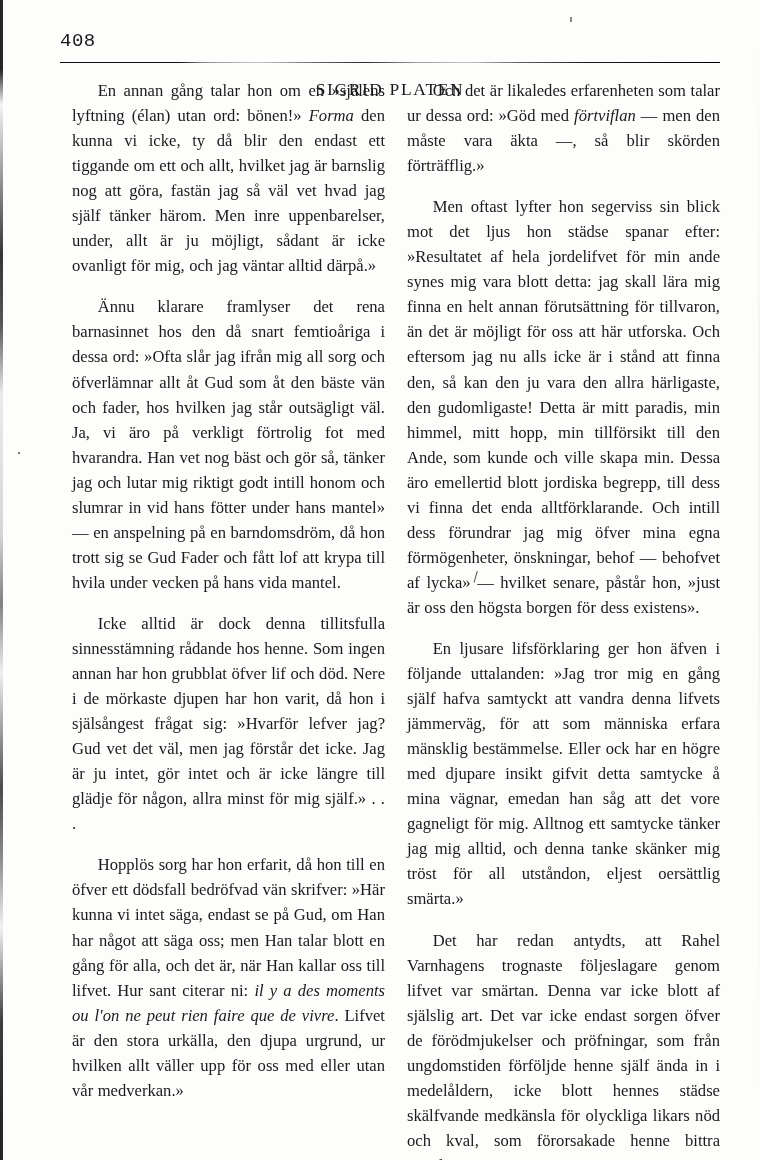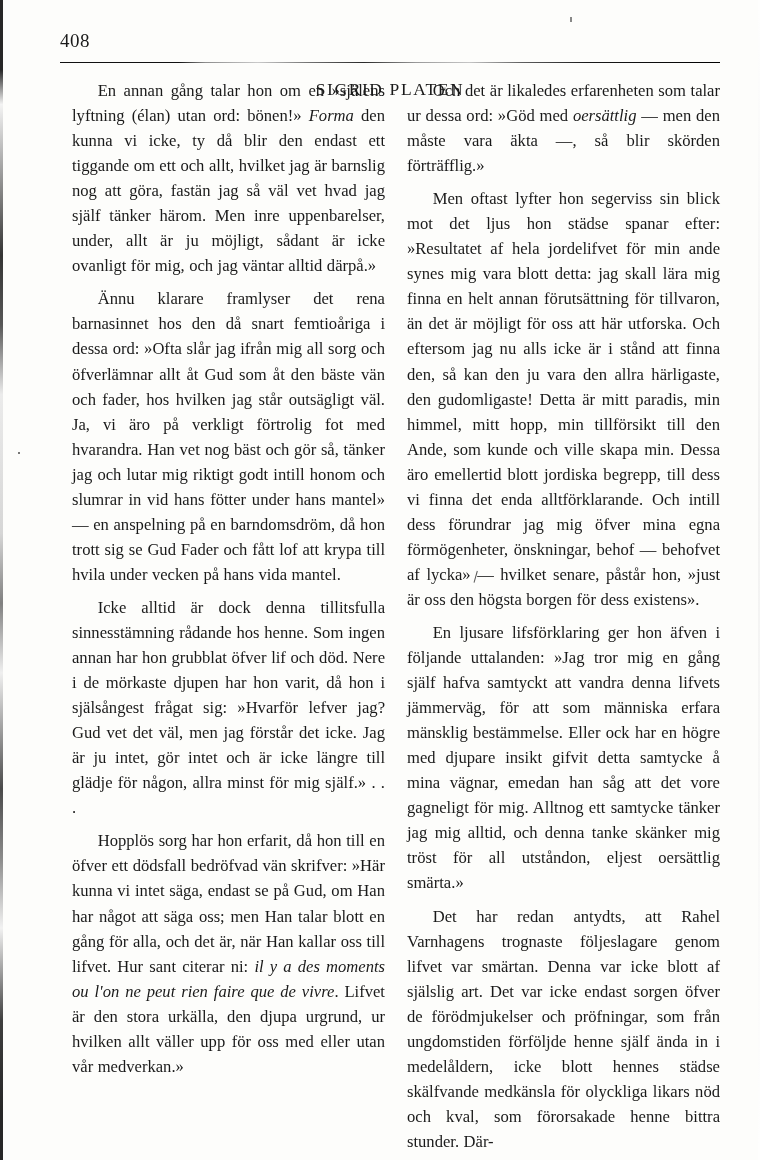--- a/index.html
+++ b/index.html
@@ -48,21 +48,21 @@
     top: 30px;
     width: 660px;
     height: 30px;
   }
   .folio {
     position: absolute;
     left: 0;
     top: 0;
     font-size: 19px;
     letter-spacing: .5px;
-    font-family: Liberation Serif, serif;
+    font-family: Liberation Mono, monospace;
   }
   .head-title {
     position: absolute;
     left: 0;
     top: 1px;
     width: 660px;
     text-align: center;
     font-size: 17.5px;
     letter-spacing: 1.6px;
     margin-top: 48px;
@@ -100,21 +100,21 @@
     margin: 0;
     padding: 0;
     font-size: 16.6px;
     line-height: 25.05px;
     text-align: justify;
     text-align-last: left;
     text-justify: inter-word;
     hyphens: none;
     word-spacing: .02em;
   }
-  p.para + p.para { margin-top: 8px; }
+  p.para + p.para { margin-top: 16px; }
   p.indent { text-indent: 1.55em; }
   i.it { font-style: italic; }
 
   
   .speck {
     position: absolute;
     left: 18px;
     top: 452px;
     width: 2px;
     height: 2px;
@@ -162,21 +162,21 @@
   <div class="columns">
 
     <div class="col col-left">
       <p class="para indent">En annan gång talar hon om en »själens lyftning (élan) utan ord: bönen!» <i class="it">Forma</i> den kunna vi icke, ty då blir den endast ett tiggande om ett och allt, hvilket jag är barnslig nog att göra, fastän jag så väl vet hvad jag själf tänker härom. Men inre uppenbarelser, under, allt är ju möjligt, sådant är icke ovanligt för mig, och jag väntar alltid därpå.»</p>
       <p class="para indent">Ännu klarare framlyser det rena barnasinnet hos den då snart femtioåriga i dessa ord: »Ofta slår jag ifrån mig all sorg och öfverlämnar allt åt Gud som åt den bäste vän och fader, hos hvilken jag står outsägligt väl. Ja, vi äro på verkligt förtrolig fot med hvarandra. Han vet nog bäst och gör så, tänker jag och lutar mig riktigt godt intill honom och slumrar in vid hans fötter under hans mantel» — en anspelning på en barndomsdröm, då hon trott sig se Gud Fader och fått lof att krypa till hvila under vecken på hans vida mantel.</p>
       <p class="para indent">Icke alltid är dock denna tillitsfulla sinnesstämning rådande hos henne. Som ingen annan har hon grubblat öfver lif och död. Nere i de mörkaste djupen har hon varit, då hon i själsångest frågat sig: »Hvarför lefver jag? Gud vet det väl, men jag förstår det icke. Jag är ju intet, gör intet och är icke längre till glädje för någon, allra minst för mig själf.» . . .</p>
       <p class="para indent">Hopplös sorg har hon erfarit, då hon till en öfver ett dödsfall bedröfvad vän skrifver: »Här kunna vi intet säga, endast se på Gud, om Han har något att säga oss; men Han talar blott en gång för alla, och det är, när Han kallar oss till lifvet. Hur sant citerar ni: <i class="it">il y a des moments ou l'on ne peut rien faire que de vivre</i>. Lifvet är den stora urkälla, den djupa urgrund, ur hvilken allt väller upp för oss med eller utan vår medverkan.»</p>
     </div>
 
     <div class="col col-right">
-      <p class="para indent">Och det är likaledes erfarenheten som talar ur dessa ord: »Göd med <i class="it">oersättlig</i> — men den måste vara äkta —, så blir skörden förträfflig.»</p>
+      <p class="para indent">Och det är likaledes erfarenheten som talar ur dessa ord: »Göd med <i class="it">förtviflan</i> — men den måste vara äkta —, så blir skörden förträfflig.»</p>
       <p class="para indent">Men oftast lyfter hon segerviss sin blick mot det ljus hon städse spanar efter: »Resultatet af hela jordelifvet för min ande synes mig vara blott detta: jag skall lära mig finna en helt annan förutsättning för tillvaron, än det är möjligt för oss att här utforska. Och eftersom jag nu alls icke är i stånd att finna den, så kan den ju vara den allra härligaste, den gudomligaste! Detta är mitt paradis, min himmel, mitt hopp, min tillförsikt till den Ande, som kunde och ville skapa min. Dessa äro emellertid blott jordiska begrepp, till dess vi finna det enda alltförklarande. Och intill dess förundrar jag mig öfver mina egna förmögenheter, önskningar, behof — behofvet af lycka» — hvilket senare, påstår hon, »just är oss den högsta borgen för dess existens».</p>
       <p class="para indent">En ljusare lifsförklaring ger hon äfven i följande uttalanden: »Jag tror mig en gång själf hafva samtyckt att vandra denna lifvets jämmerväg, för att som människa erfara mänsklig bestämmelse. Eller ock har en högre med djupare insikt gifvit detta samtycke å mina vägnar, emedan han såg att det vore gagneligt för mig. Alltnog ett samtycke tänker jag mig alltid, och denna tanke skänker mig tröst för all utståndon, eljest oersättlig smärta.»</p>
       <p class="para indent">Det har redan antydts, att Rahel Varnhagens trognaste följeslagare genom lifvet var smärtan. Denna var icke blott af själslig art. Det var icke endast sorgen öfver de förödmjukelser och pröfningar, som från ungdomstiden förföljde henne själf ända in i medelåldern, icke blott hennes städse skälfvande medkänsla för olyckliga likars nöd och kval, som förorsakade henne bittra stunder. Där-</p>
     </div>
 
   </div>
 
   <div class="pen-mark"></div>
 </div>
 

